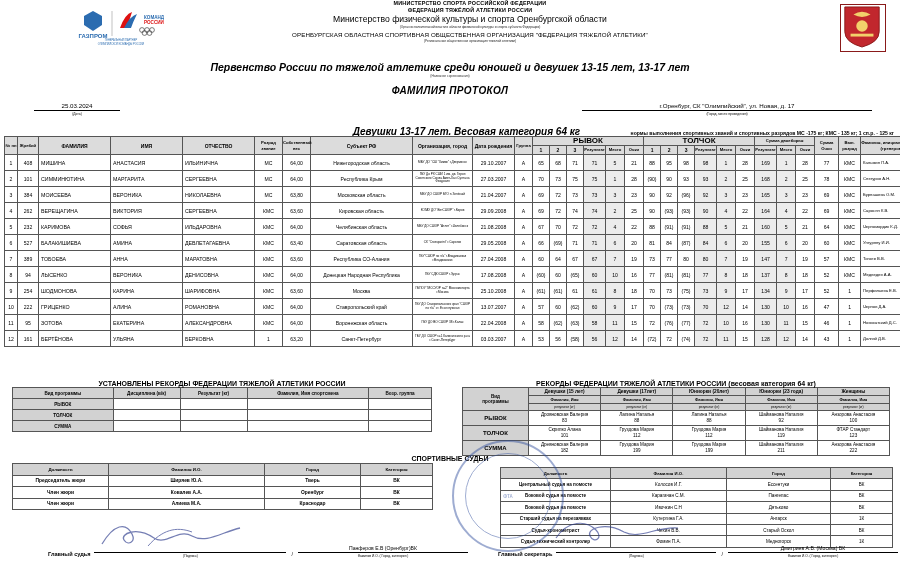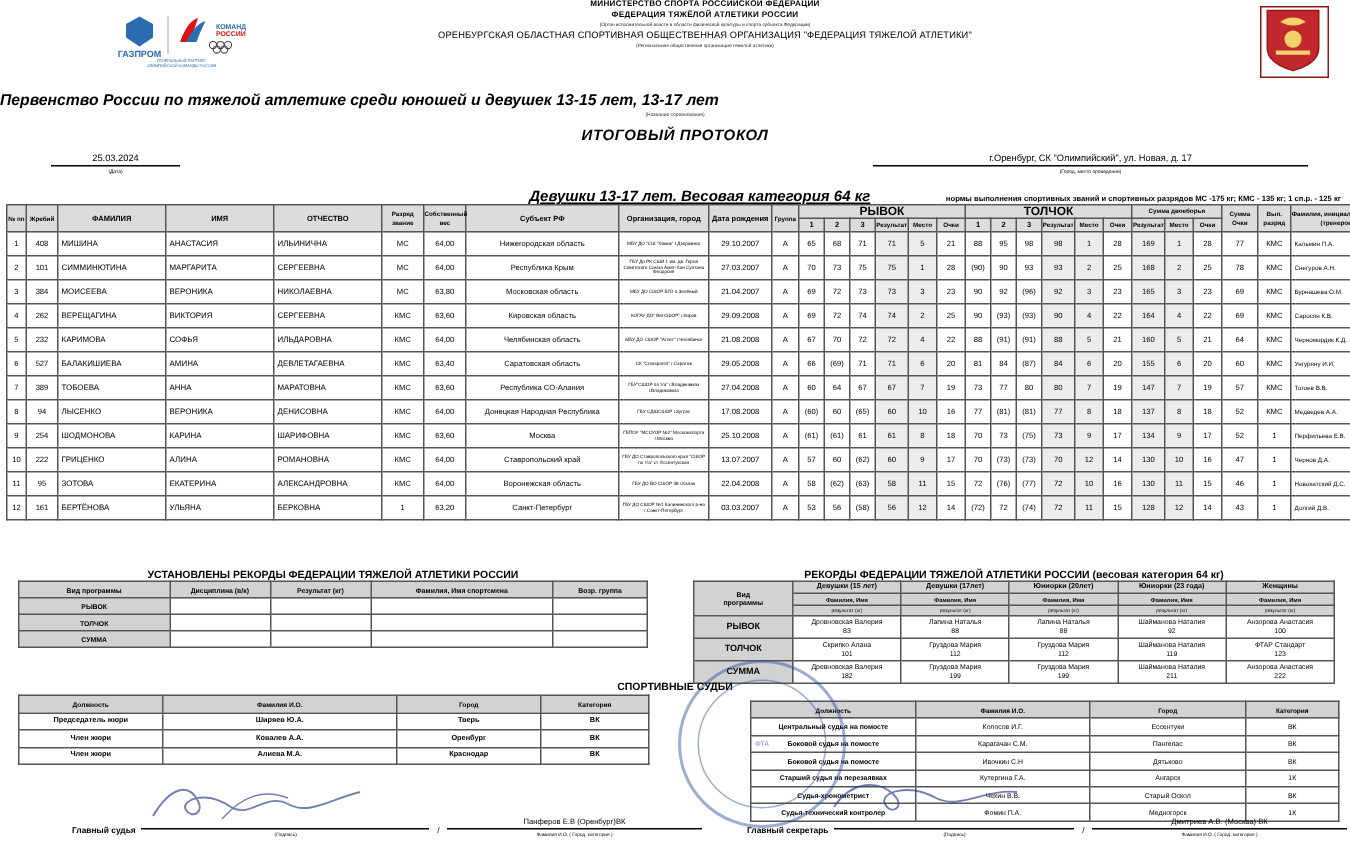--- a/index.html
+++ b/index.html
@@ -21,21 +21,21 @@
 
   
   .logo-ftar{position:absolute;left:14px;top:4px;width:62px;height:46px;}
   .logo-gaz{position:absolute;left:78px;top:8px;width:86px;height:40px;}
   .logo-coat{position:absolute;right:14px;top:4px;width:44px;height:46px;
     border:1px solid #8a1a1a;background:#fff;}
 
   .ring{fill:none;stroke:#1b3c7a;stroke-width:1.1;}
 
   
-  .title1{font-size:10.5px;font-weight:bold;font-style:italic;margin-top:5px;}
+  .title1{text-align:center;font-size:10.5px;font-weight:bold;font-style:italic;margin-top:5px;}
   .cap{text-align:center;font-size:3.3px;color:#333;margin-top:1px;}
   .title2{text-align:center;font-size:10px;font-weight:bold;font-style:italic;margin-top:7px;letter-spacing:.4px;}
 
   .daterow{position:relative;height:22px;margin-top:6px;}
   .dateblk{position:absolute;left:34px;top:0;width:86px;text-align:center;}
   .dateblk .v{font-size:6.2px;padding-bottom:1px;}
   .dateblk .ln{border-top:1px solid #000;}
   .dateblk .c{font-size:3.3px;padding-top:1px;}
   .placeblk{position:absolute;right:28px;top:0;width:290px;text-align:center;}
   .placeblk .v{font-size:6.2px;padding-bottom:1px;}
@@ -152,29 +152,30 @@
         <path d="M4 2 h36 v26 q0 11 -18 16 q-18 -5 -18 -16z" fill="#c1272d" stroke="#8a1a1a"></path>
         <path d="M13 10 q9 -6 18 0 q-9 5 -18 0z" fill="#f2d16b"></path>
         <circle cx="22" cy="22" r="6" fill="#f2d16b"></circle>
         <path d="M10 30 h24 v3 h-24z" fill="#f2d16b"></path>
       </svg>
     </div>
 
     <div class="hdr-text">
       <div class="l1">МИНИСТЕРСТВО СПОРТА  РОССИЙСКОЙ ФЕДЕРАЦИИ</div>
       <div class="l2">ФЕДЕРАЦИЯ ТЯЖЁЛОЙ АТЛЕТИКИ РОССИИ</div>
+      <div class="l3">Министерство физической культуры и спорта Оренбургской области</div>
       <div class="sub">(Орган исполнительной власти в области физической культуры и спорта субъекта Федерации)</div>
       <div class="l4">ОРЕНБУРГСКАЯ ОБЛАСТНАЯ СПОРТИВНАЯ ОБЩЕСТВЕННАЯ ОРГАНИЗАЦИЯ "ФЕДЕРАЦИЯ ТЯЖЕЛОЙ АТЛЕТИКИ"</div>
       <div class="sub">(Региональная общественная организация тяжелой атлетики)</div>
     </div>
   </div>
 
   <div class="title1">Первенство России по тяжелой атлетике среди юношей и девушек 13-15 лет, 13-17 лет</div>
   <div class="cap">(Название соревнования)</div>
-  <div class="title2">ИТОГОВЫЙ ПРОТОКОЛ</div>
+  <div class="title2">ФАМИЛИЯ ПРОТОКОЛ</div>
 
   <div class="daterow">
     <div class="dateblk">
       <div class="v">25.03.2024</div>
       <div class="ln"></div>
       <div class="c">(Дата)</div>
     </div>
     <div class="placeblk">
       <div class="v">г.Оренбург, СК "Олимпийский", ул. Новая, д. 17</div>
       <div class="ln"></div>

